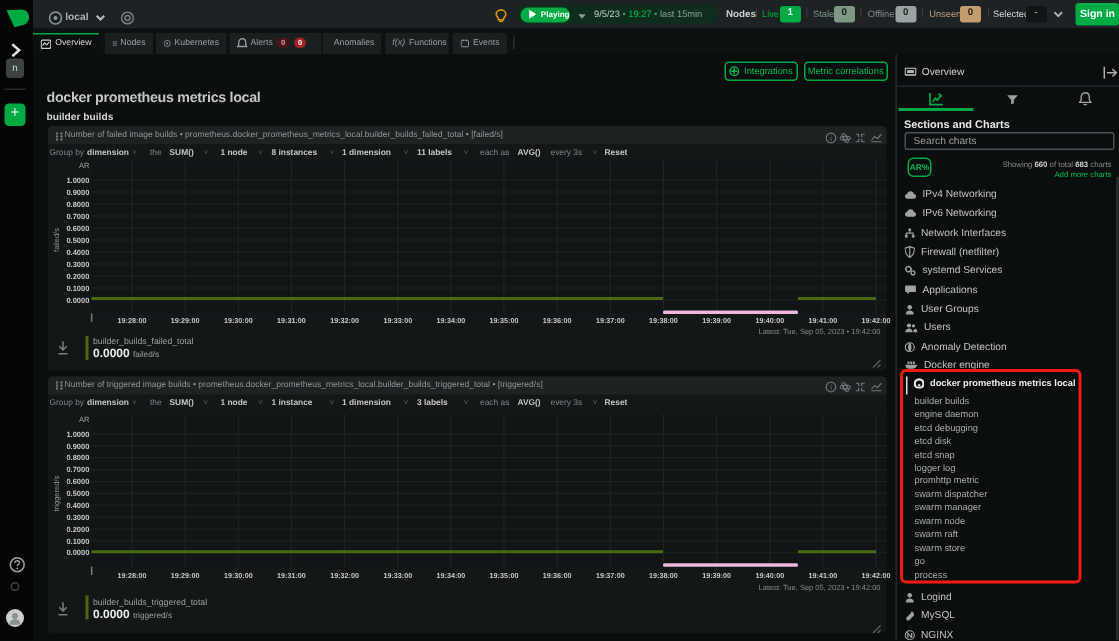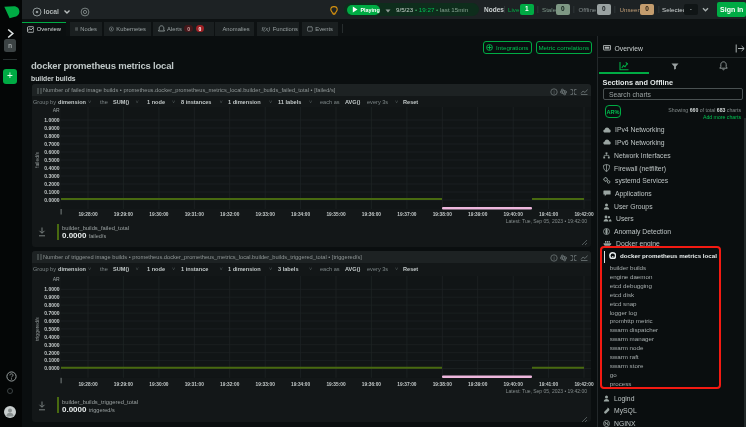--- a/index.html
+++ b/index.html
@@ -417,21 +417,21 @@
         <path d="M6.8 1.4 L8.8 3.4" stroke="#00ab44" stroke-width="1.1"></path>
       </svg>
     <svg class="abs" style="left:73px;top:26.5px" width="8" height="7" viewBox="0 0 8 7">
         <path d="M0.5 0.5 L7.5 0.5 L4.9 3.6 L4.9 6 L3.1 6.5 L3.1 3.6 Z" fill="#9aa1a1"></path>
       </svg>
     <svg class="abs" style="left:121px;top:24.5px" width="9" height="10" viewBox="0 0 9 10">
         <path d="M4.5 0.8 C6.3 0.8 7.2 2.2 7.2 3.6 L7.2 5.6 L8.2 7.2 L0.8 7.2 L1.8 5.6 L1.8 3.6 C1.8 2.2 2.7 0.8 4.5 0.8 Z" fill="none" stroke="#9aa1a1" stroke-width="0.9"></path>
         <path d="M3.5 8.2 C3.7 9 5.3 9 5.5 8.2" stroke="#9aa1a1" stroke-width="0.9" fill="none"></path>
       </svg>
     <div class="abs" style="left:1px;top:36.2px;width:50px;height:2.2px;background:#00ab44"></div>
-    <div class="abs" style="left:4.6px;top:41.5px;font-size:7.3px;font-weight:bold;color:#e2e7e7">Sections and Offline</div>
+    <div class="abs" style="left:4.6px;top:41.5px;font-size:7.3px;font-weight:bold;color:#e2e7e7">Sections and Charts</div>
     <div class="abs" style="left:5.4px;top:52.3px;width:140px;height:11.7px;border:1px solid #4a5152;border-radius:2px"></div>
     <div class="abs" style="left:11px;top:55px;font-size:6.8px;color:#9aa1a1">Search charts</div>
     <div class="abs" style="left:7px;top:69.4px;width:16px;height:13px;border:1px solid #00ab44;border-radius:4px;color:#00c050;font-size:5.6px;font-weight:bold;display:flex;align-items:center;justify-content:center">AR%</div>
     <div class="abs" style="right:5px;top:71.2px;font-size:5.2px;color:#848c8c">Showing <b style="color:#d2d7d7">660</b> of total <b style="color:#d2d7d7">683</b> charts</div>
     <div class="abs" style="right:5px;top:77.6px;font-size:5.2px;color:#00c050">Add more charts</div>
 
     <div class="mi" style="top:88.5px;height:10px">
         <svg width="8" height="6" viewBox="0 0 8 6">
           <path d="M2 5.5 C0.9 5.5 0.3 4.7 0.3 3.9 C0.3 3.1 0.9 2.5 1.7 2.4 C1.9 1.3 2.8 0.5 4 0.5 C5.2 0.5 6.1 1.3 6.3 2.3 C7.1 2.4 7.7 3 7.7 3.9 C7.7 4.8 7 5.5 6.1 5.5 Z" fill="#9aa5a2"></path>
         </svg>

